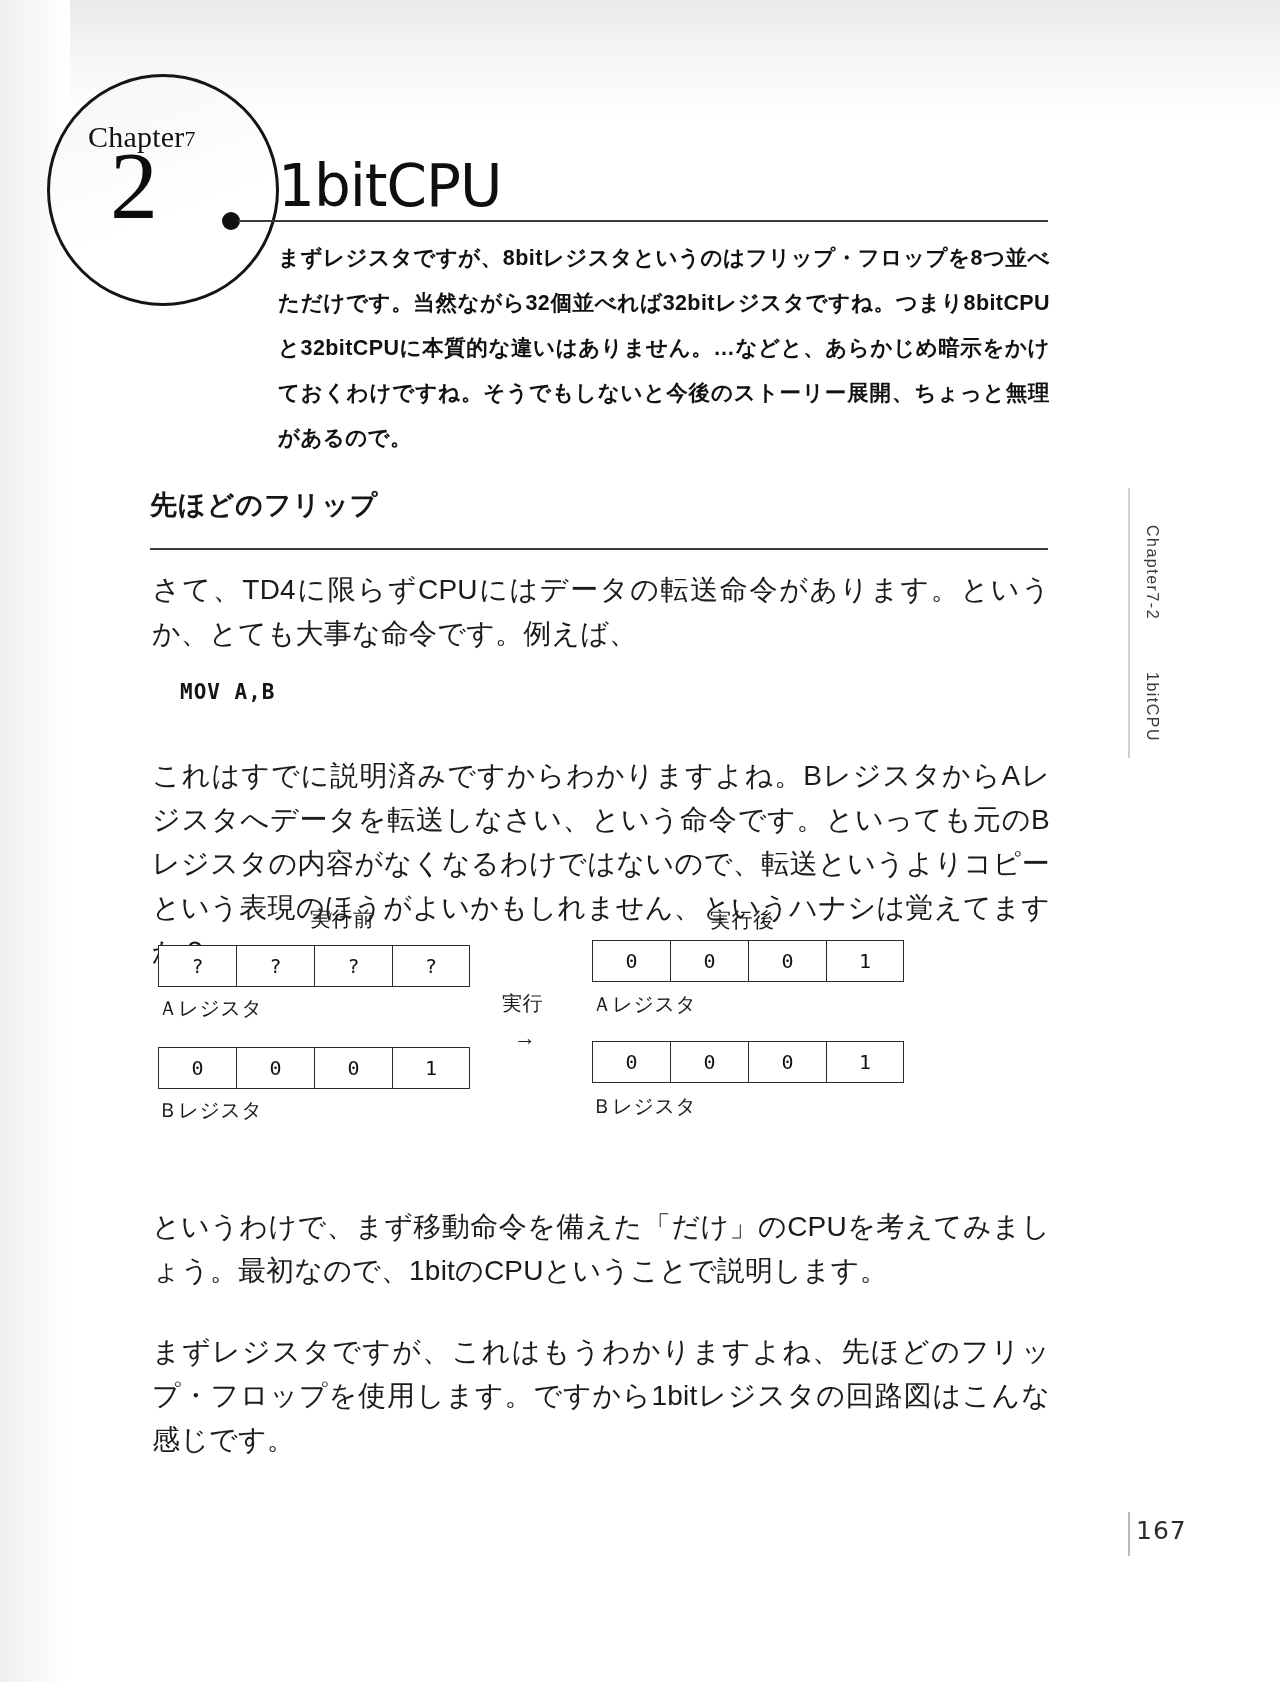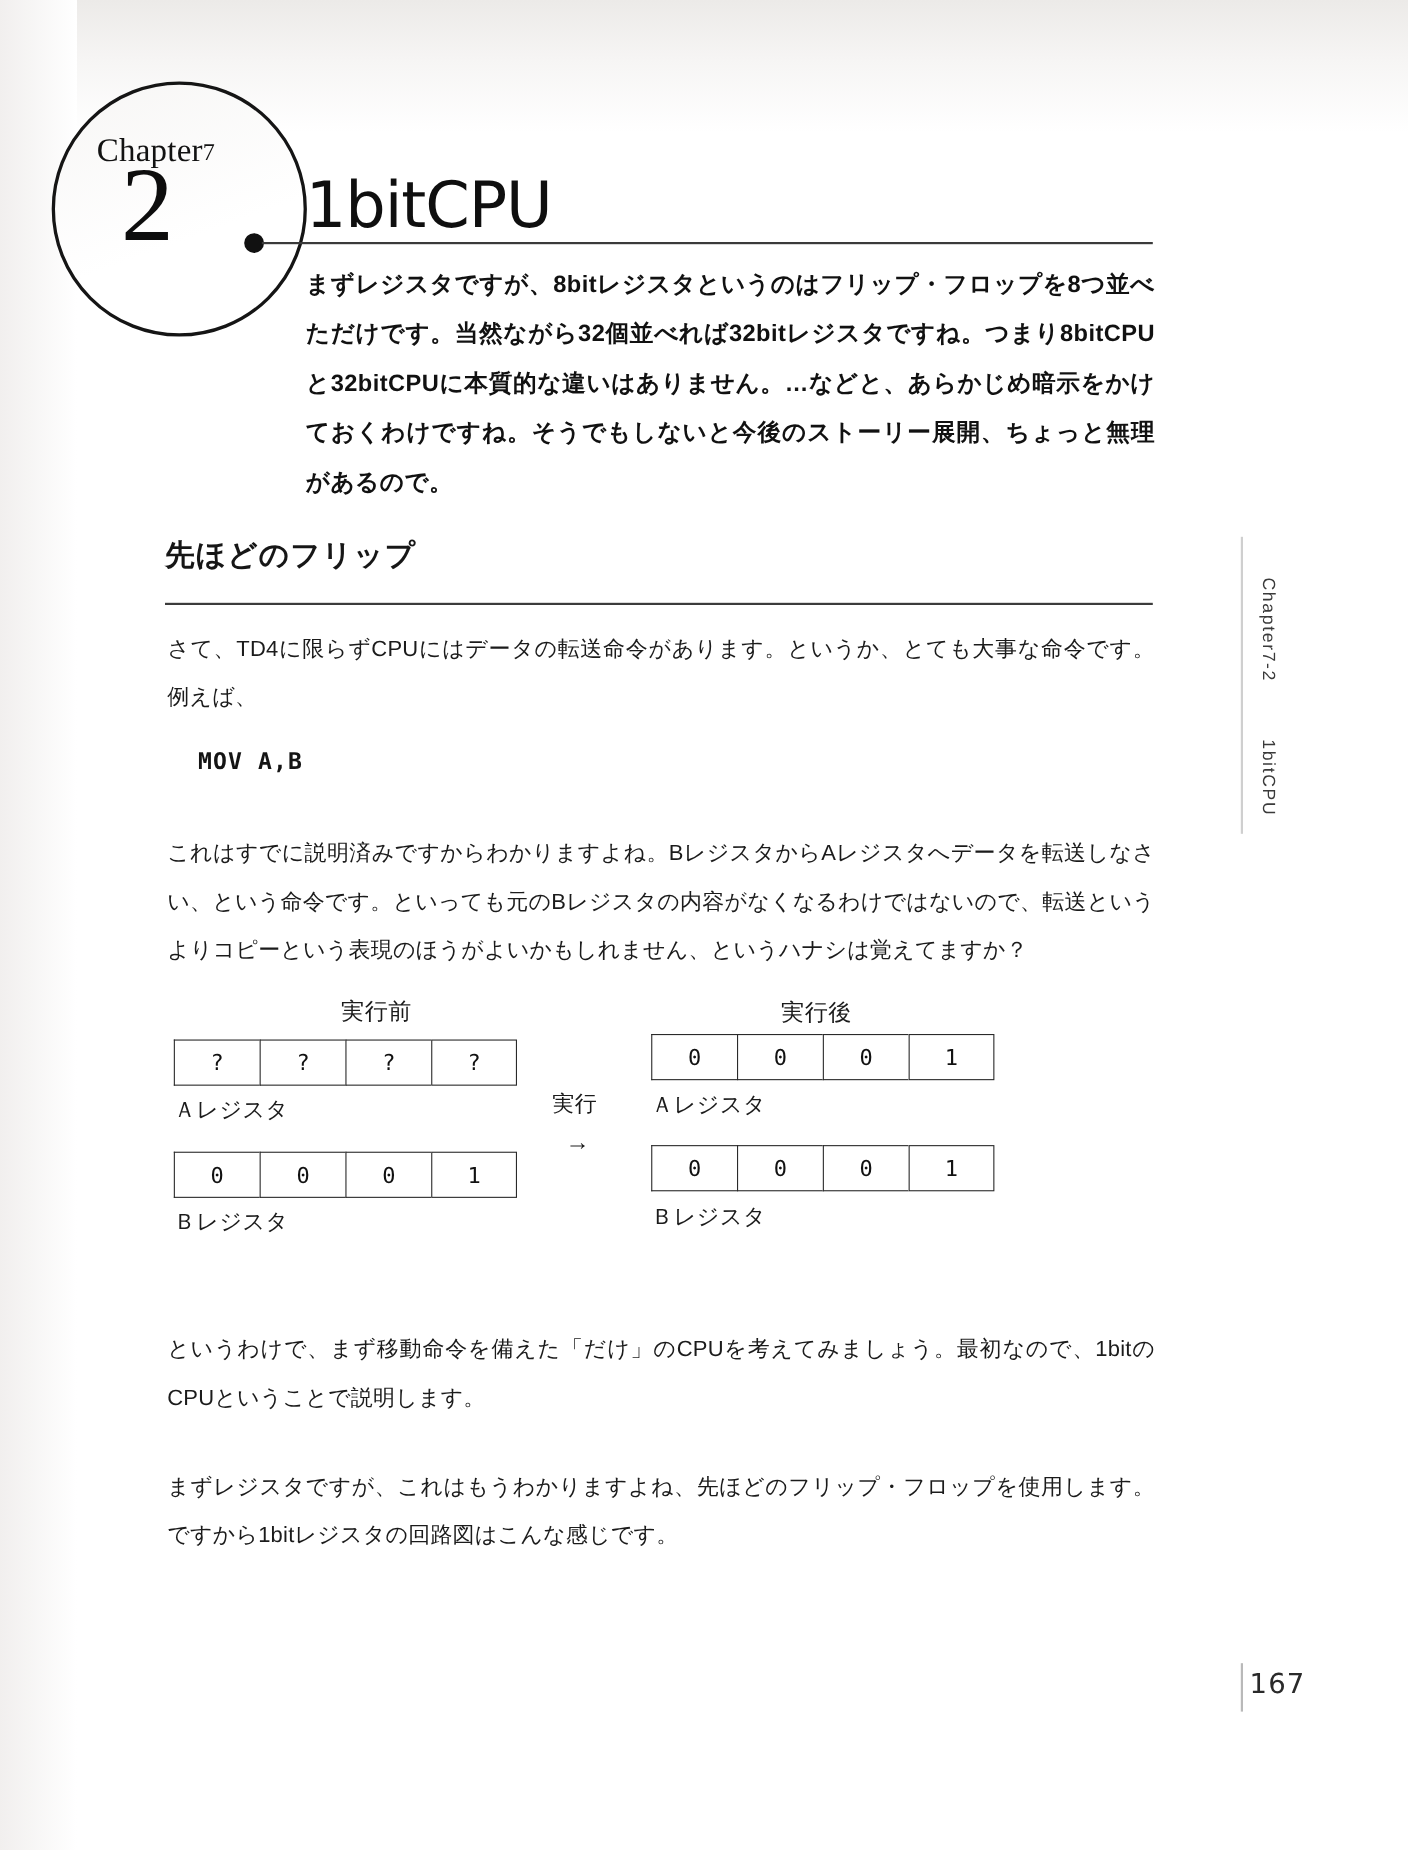--- a/index.html
+++ b/index.html
@@ -119,21 +119,21 @@
     left: 150px; top: 548px;
     width: 898px; height: 2px;
     background: #3c3c3c;
   }
 
   
   .body-text {
     position: absolute;
     left: 152px;
     width: 898px;
-    font-size: 20px;
+    font-size: 28px;
     line-height: 44px;
     letter-spacing: 0.2px;
     text-align: justify;
     color: #1b1b1b;
   }
   #para-1 { top: 568px; }
   #para-2 { top: 754px; }
   #para-3 { top: 1205px; }
   #para-4 { top: 1330px; }
 

